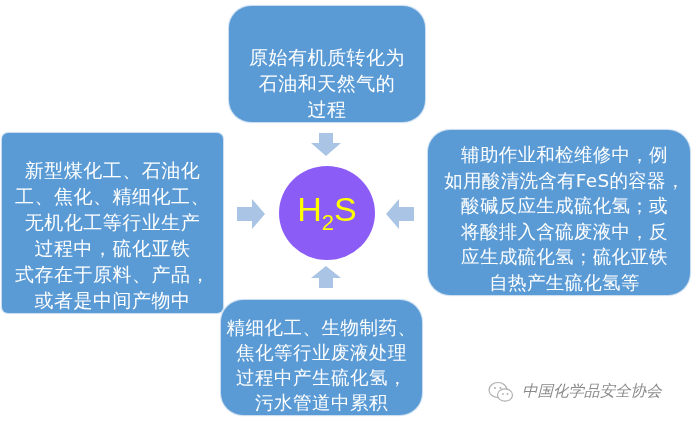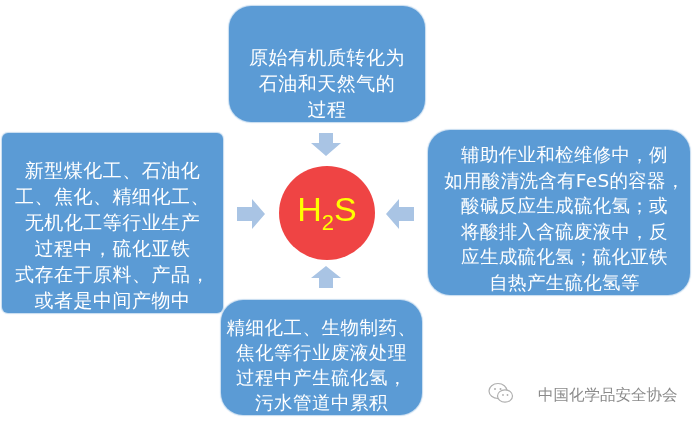--- a/index.html
+++ b/index.html
@@ -22,36 +22,36 @@
   .box .line { display: block; white-space: nowrap; }
   #box-top { left: 229px; top: 6px; width: 196px; height: 116px; }
   #box-left { left: 2px; top: 133px; width: 221px; height: 180px; border-radius: 6px; }
   #box-right { left: 428px; top: 130px; width: 262px; height: 165px; padding-left: 11px; }
   #box-right .txt { font-size: 18.5px; line-height: 25.5px; letter-spacing: 0.3px; }
   #box-bottom { left: 221px; top: 300px; width: 201px; height: 115px; }
   #box-bottom .txt { font-size: 18.5px; line-height: 25px; }
 
   .circle {
     position: absolute; left: 279px; top: 166px; width: 96px; height: 94px;
-    border-radius: 50%; background: #ef4444;
+    border-radius: 50%; background: #8b5cf6;
     display: flex; align-items: center; justify-content: center;
   }
   .formula {
     color: #ffff00; font-family: "Liberation Sans", sans-serif;
     font-size: 34px; line-height: 1;
   }
   .formula .sub { font-size: 22px; vertical-align: -9px; }
 
   .arrow { position: absolute; }
   .arrow svg { display: block; }
 
   .watermark {
     position: absolute; left: 488px; top: 381px; height: 28px;
-    display: flex; align-items: center; gap: 24px;
-    color: #8a8a8a; font-size: 15.5px;
+    display: flex; align-items: flex-start; gap: 8px;
+    color: #8a8a8a; font-size: 15.5px; font-style: italic;
   }
 </style>
 </head>
 <body>
 
 <div class="box" id="box-top">
   <div class="txt">
     <span class="line">原始有机质转化为</span>
     <span class="line">石油和天然气的</span>
     <span class="line">过程</span>

